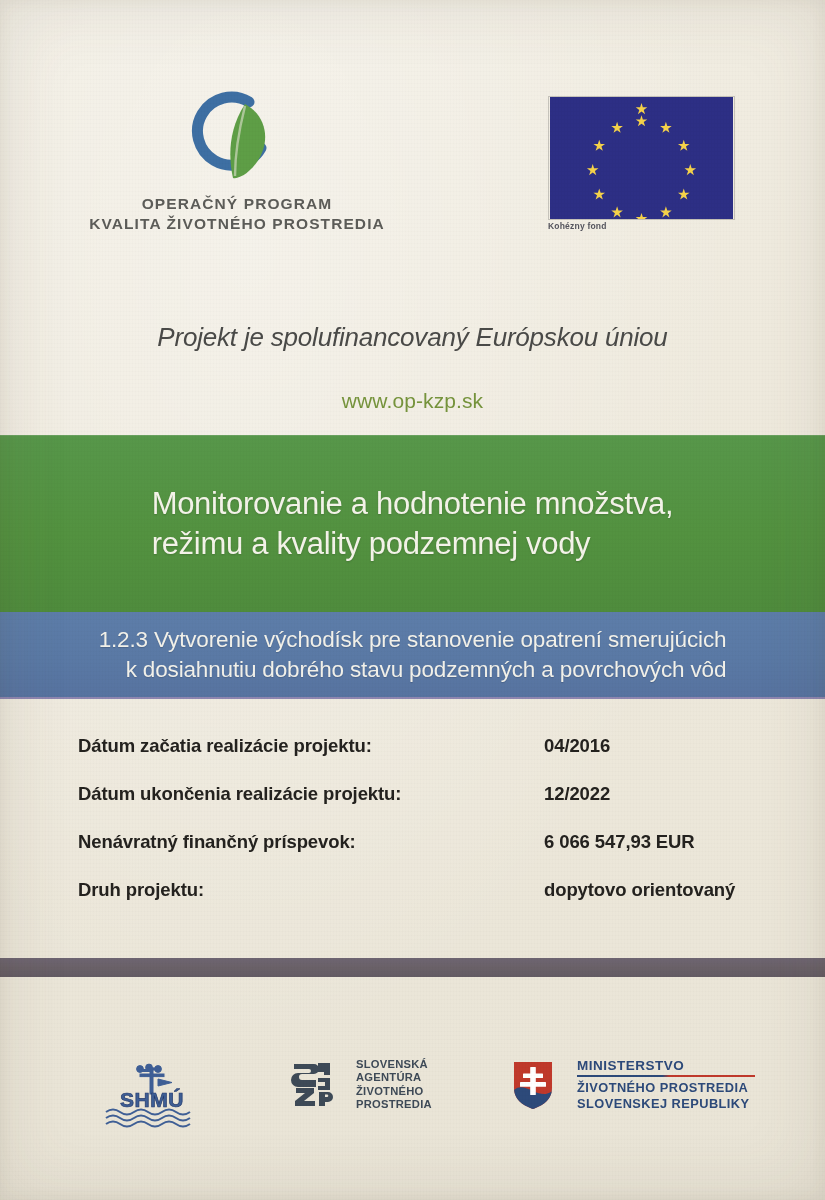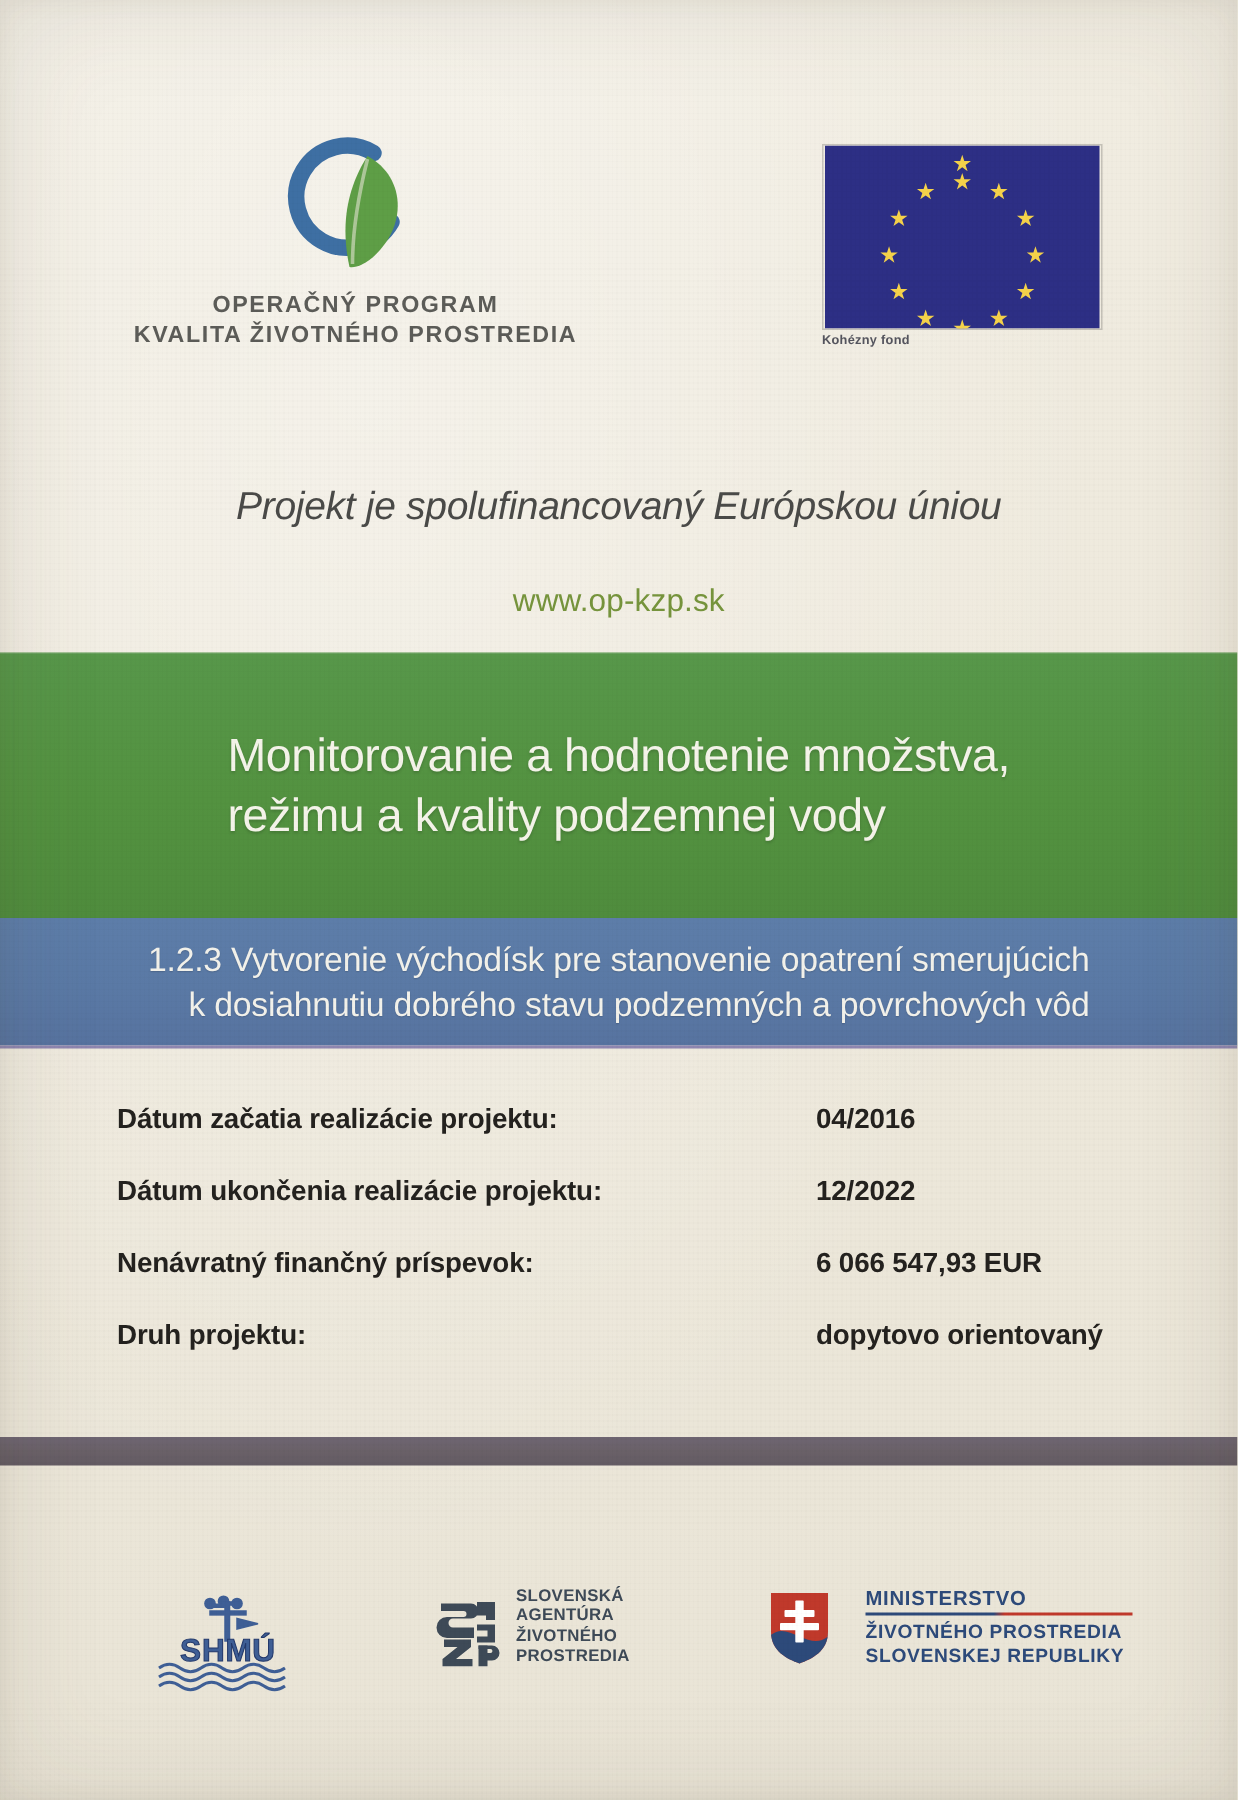--- a/index.html
+++ b/index.html
@@ -229,22 +229,22 @@
     top: 14px;
     width: 112px;
     height: 72px;
   }
 
   .sazp {
     position: absolute;
     left: 288px;
     top: 12px;
     display: flex;
-    align-items: flex-end;
-    gap: 8px;
+    align-items: flex-start;
+    gap: 20px;
   }
   .sazp-mark { width: 48px; height: 48px; display: block; }
   .sazp-text {
     font-size: 11.2px;
     font-weight: bold;
     line-height: 1.19;
     color: #3e4a57;
     letter-spacing: 0.25px;
     white-space: pre-line;
   }

